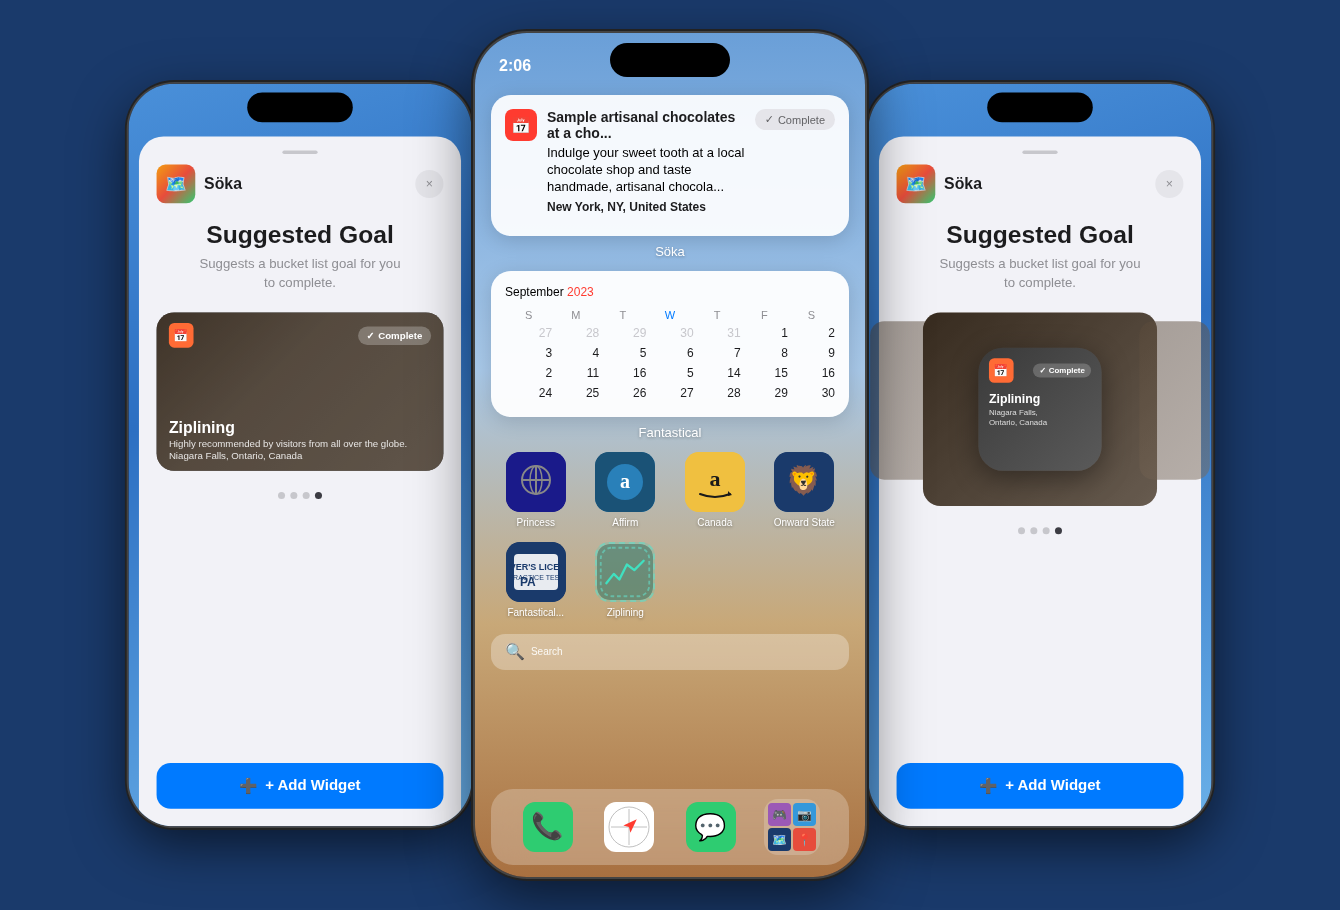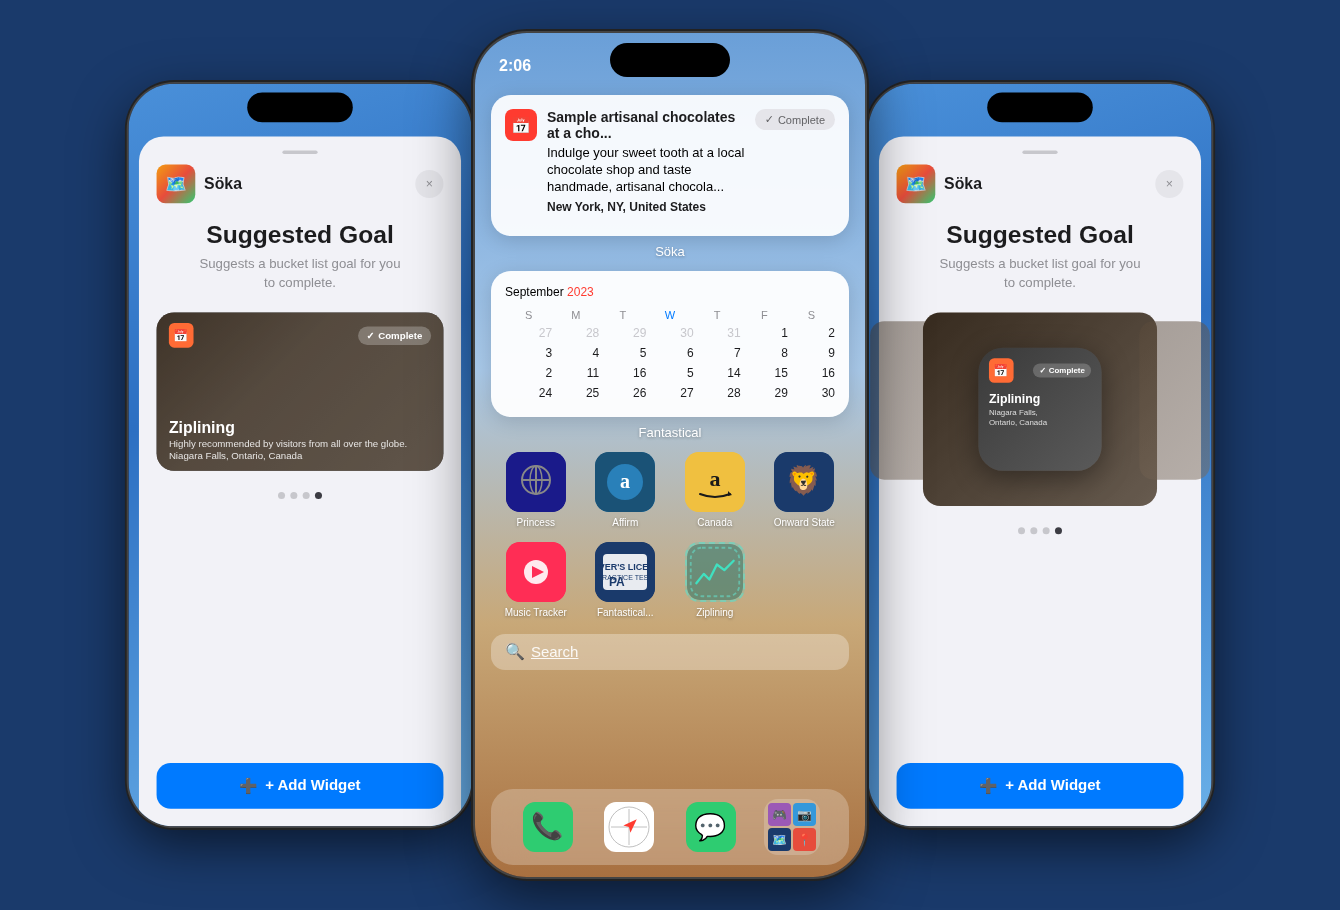--- a/index.html
+++ b/index.html
@@ -463,23 +463,22 @@
       border-radius: 14px;
       height: 36px;
       display: flex;
       align-items: center;
       padding: 0 14px;
       gap: 6px;
       margin: 4px 0;
     }
 
     .search-text {
-      font-size: 15px;
+      font-size: 10px;
       color: rgba(255,255,255,0.9);
-      text-decoration: underline;
     }
 
     
     .dock {
       position: absolute;
       bottom: 12px;
       left: 16px;
       right: 16px;
       background: rgba(255,255,255,0.25);
       backdrop-filter: blur(20px);
@@ -813,30 +812,20 @@
         <div class="app-item">
           <div class="app-icon onward-icon">
             <svg width="60" height="60" viewBox="0 0 60 60">
               <rect width="60" height="60" rx="14" fill="#1a3a6b"></rect>
               <text x="30" y="38" text-anchor="middle" font-size="28">🦁</text>
             </svg>
           </div>
           <span class="app-icon-label">Onward State</span>
         </div>
 
-        <div class="app-item">
-          <div class="app-icon music-icon">
-            <svg width="60" height="60" viewBox="0 0 60 60">
-              <rect width="60" height="60" rx="14" fill="#ff2d55"></rect>
-              <circle cx="30" cy="30" r="12" fill="white" opacity="0.9"></circle>
-              <path d="M26 24 L26 36 L38 30 Z" fill="#ff2d55"></path>
-            </svg>
-          </div>
-          <span class="app-icon-label">Music Tracker</span>
-        </div>
 
         <div class="app-item">
           <div class="app-icon pa-icon">
             <svg width="60" height="60" viewBox="0 0 60 60">
               <rect width="60" height="60" rx="14" fill="#1a3a6b"></rect>
               <rect x="8" y="12" width="44" height="36" rx="4" fill="white" opacity="0.9"></rect>
               <text x="30" y="28" text-anchor="middle" fill="#1a3a6b" font-size="9" font-weight="bold">DRIVER'S LICENSE</text>
               <text x="30" y="38" text-anchor="middle" fill="#1a3a6b" font-size="7">PRACTICE TEST</text>
               <text x="14" y="44" fill="#1a3a6b" font-size="12" font-weight="bold">PA</text>
             </svg>

